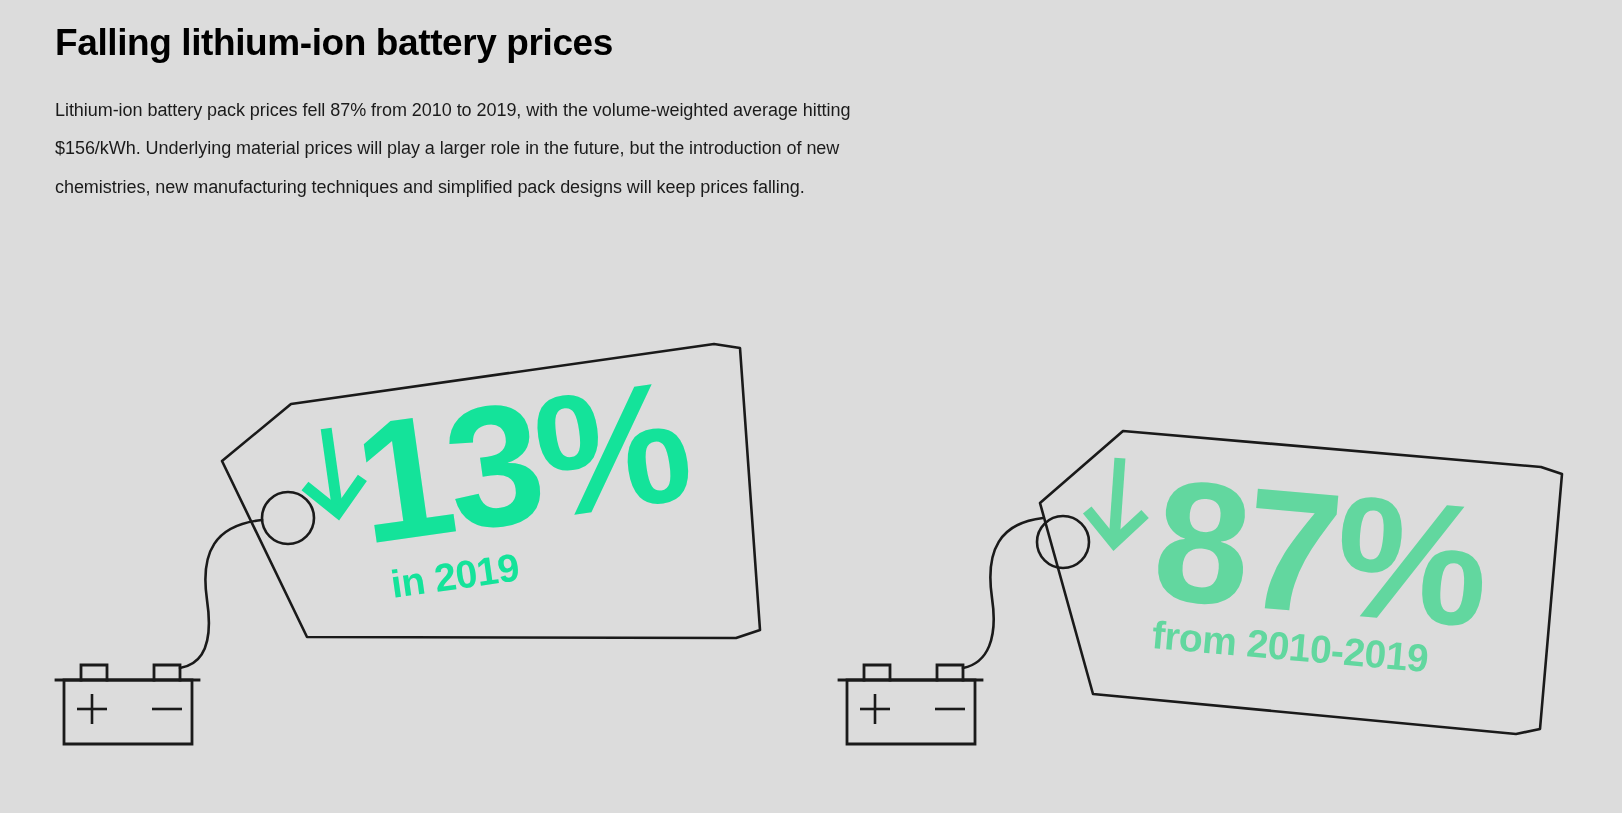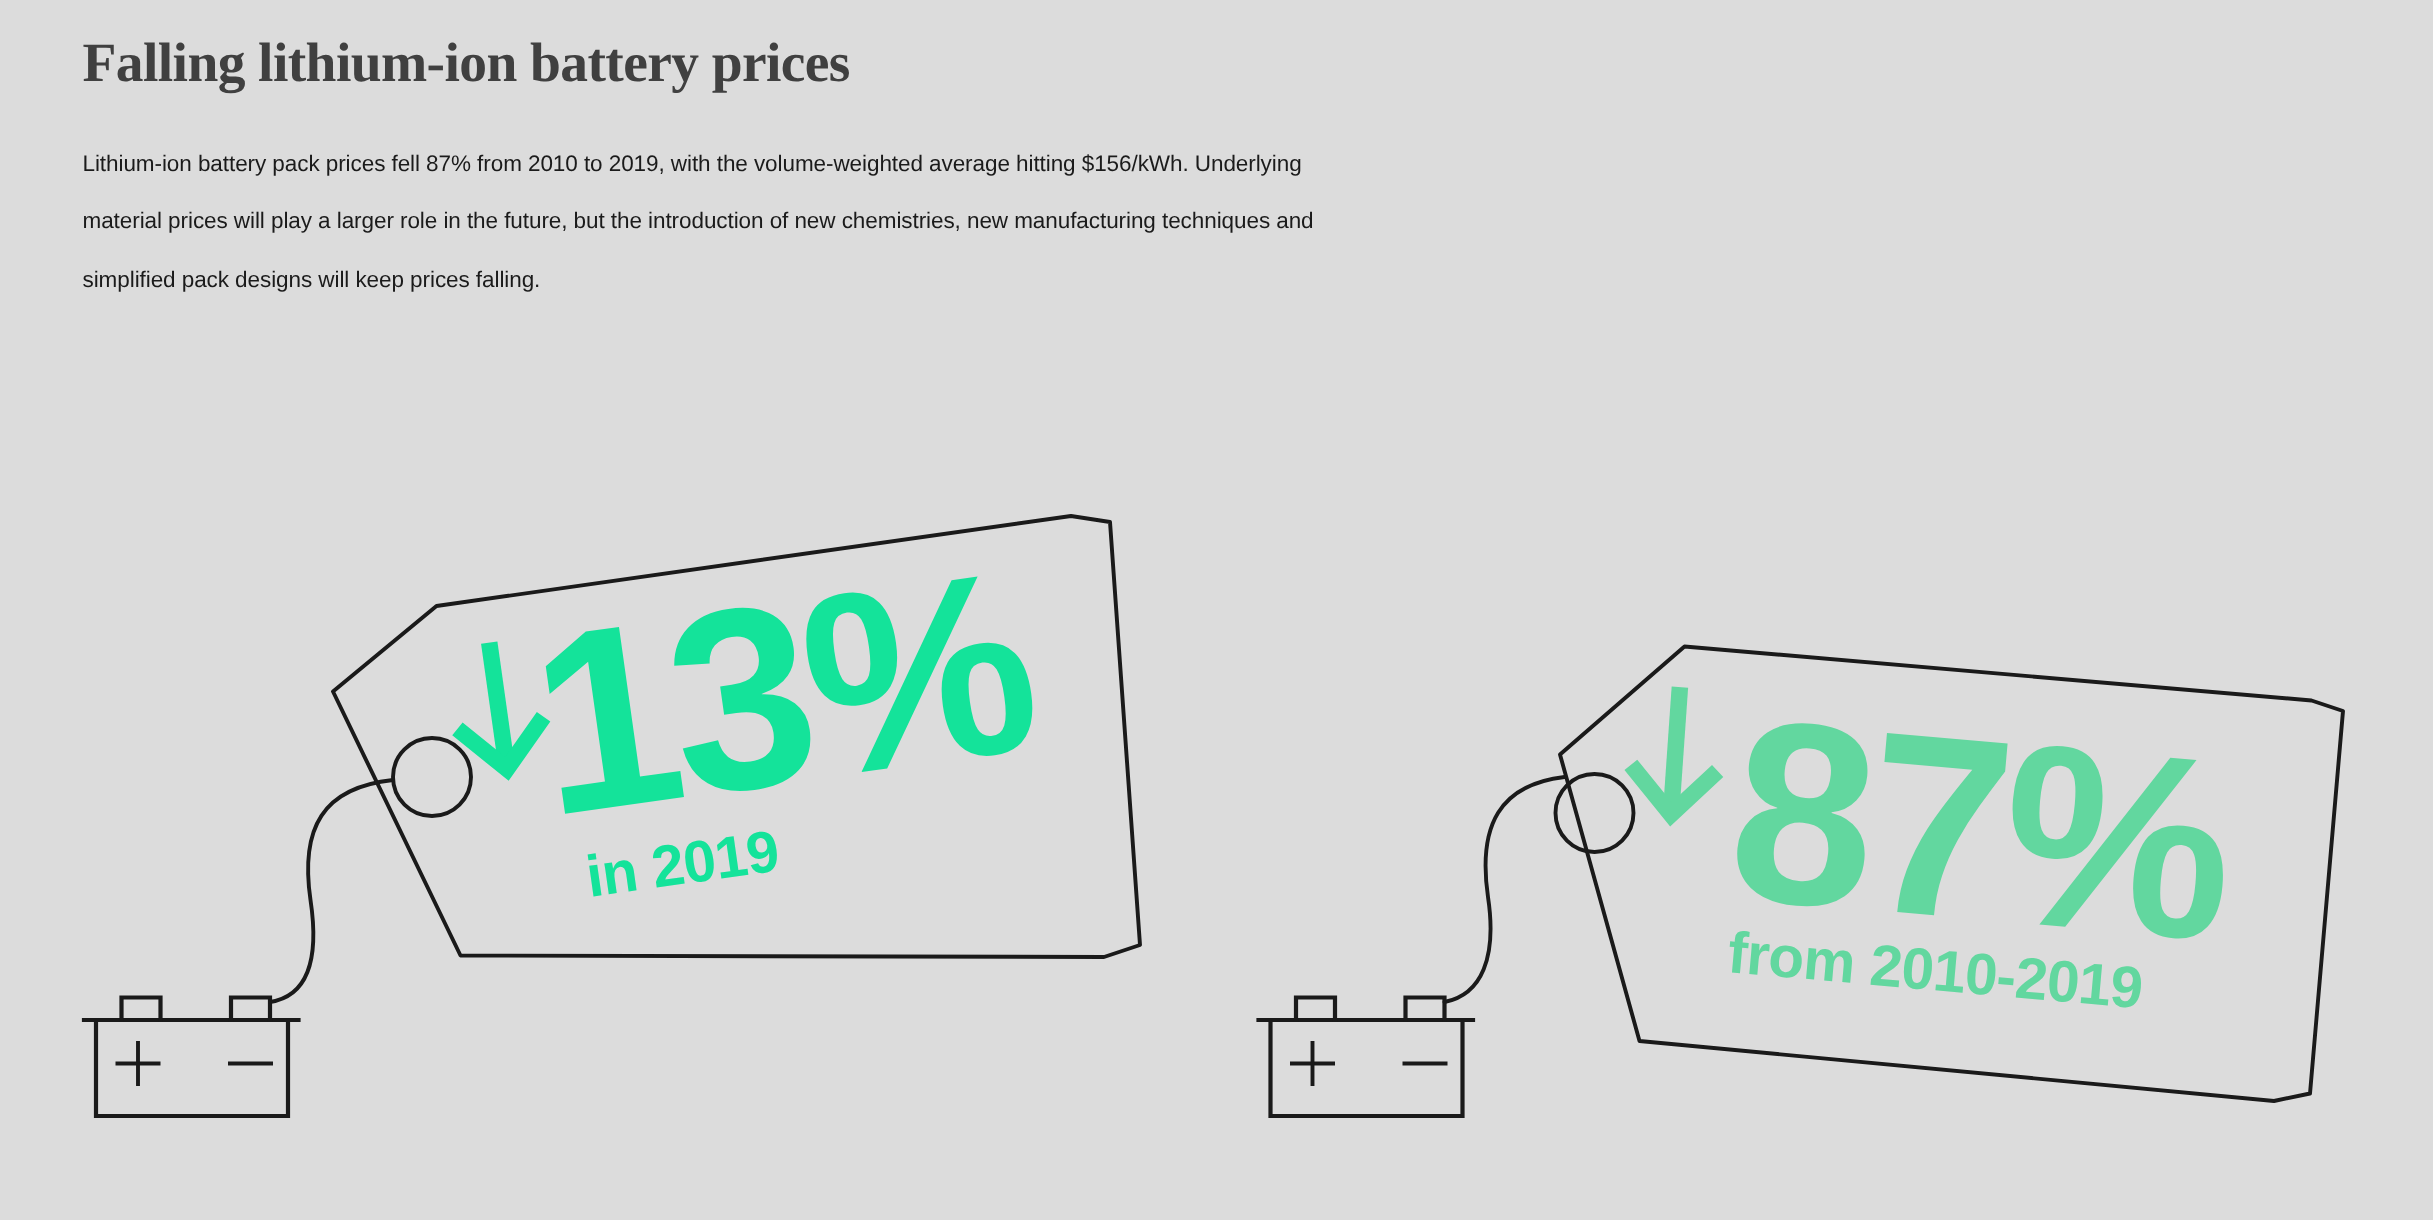--- a/index.html
+++ b/index.html
@@ -26,32 +26,32 @@
   
   .text-block {
     position: absolute;
     left: 55px;
     top: 22px;
     width: 900px;
   }
 
   .headline {
     margin: 0;
-    font-family: Liberation Serif, serif;
+    font-family: Liberation Sans, sans-serif;
     font-size: 37px;
     font-weight: bold;
     letter-spacing: -0.4px;
-    color: #404040;
+    color: #000000;
     line-height: 1.15;
   }
 
   .body-copy {
     margin: 26px 0 0 0;
     font-family: "Liberation Sans", sans-serif;
-    font-size: 15px;
+    font-size: 18px;
     font-weight: 400;
     line-height: 38.8px;
     color: #1b1b1b;
     letter-spacing: -0.05px;
     max-width: 845px;
   }
 
   
   .art {
     position: absolute;

